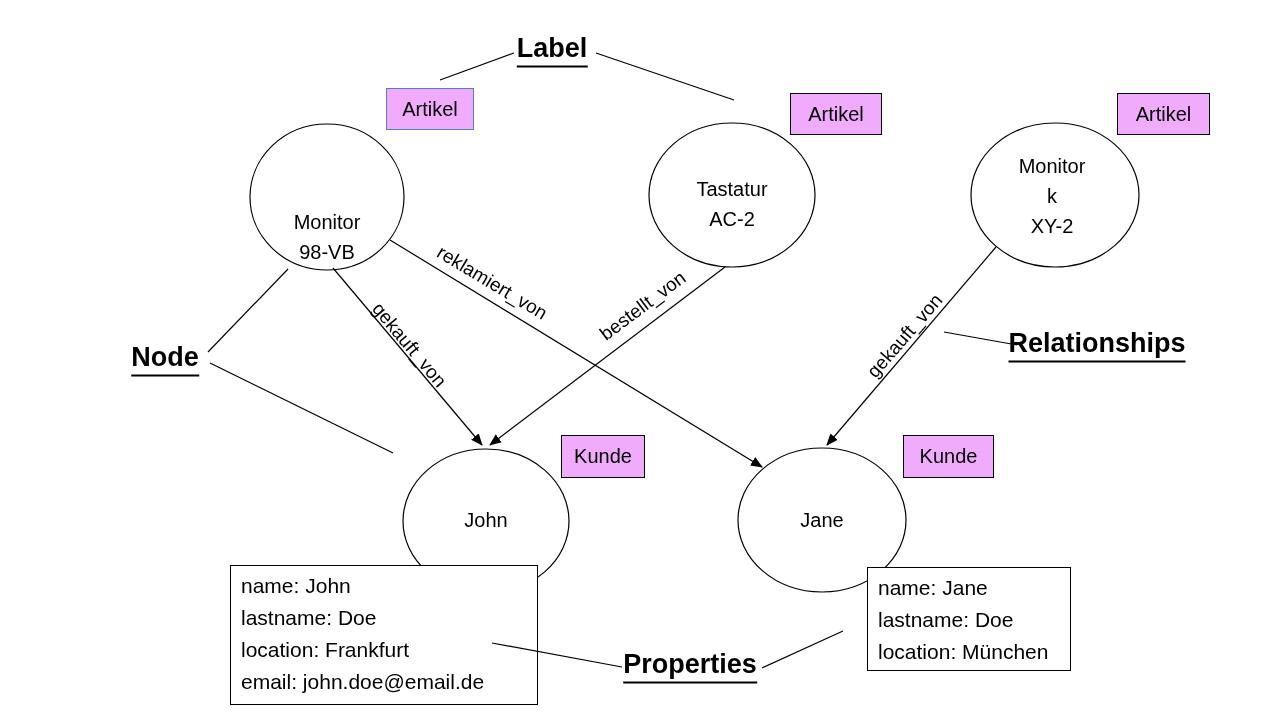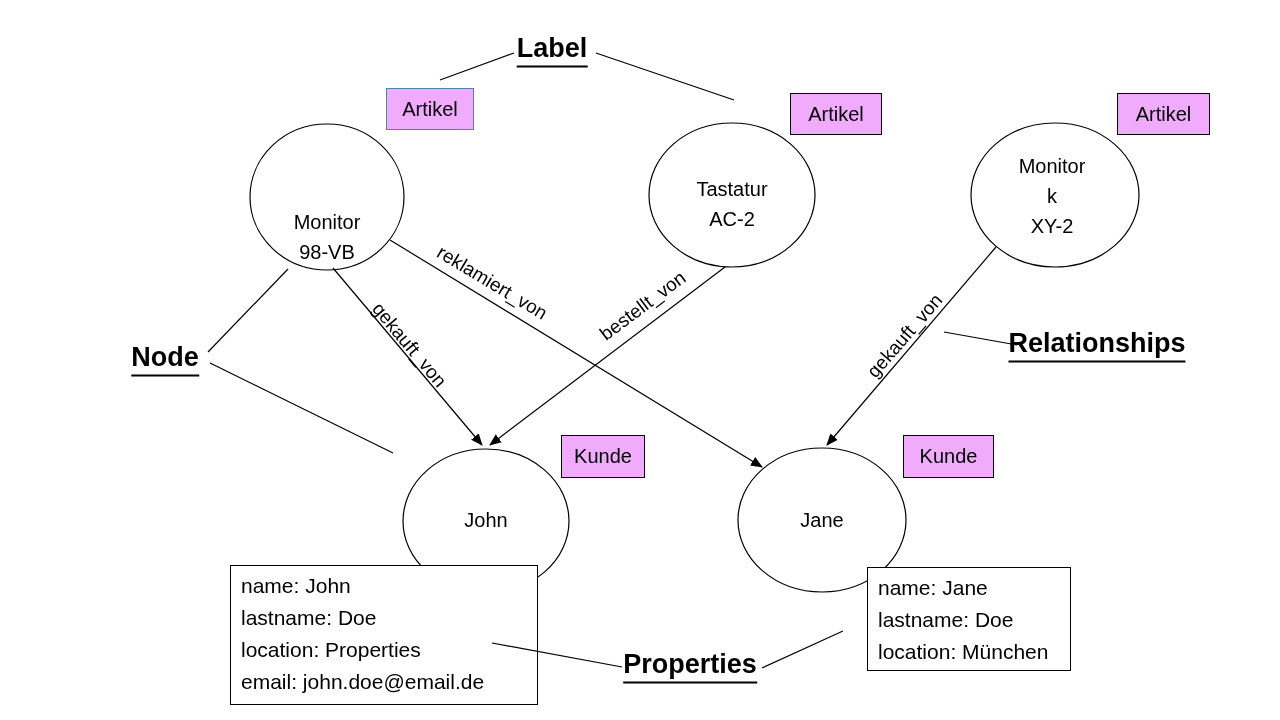--- a/index.html
+++ b/index.html
@@ -132,21 +132,21 @@
   <div class="anno" style="left:1097px; top:345px;">
     <span class="u">Relationships</span>
   </div>
   <div class="anno" style="left:690px; top:666px;">
     <span class="u">Properties</span>
   </div>
 
   <div class="props-box" style="left:230px; top:565px; width:308px; height:140px;">
     <div>name: John</div>
     <div>lastname: Doe</div>
-    <div>location: Properties</div>
+    <div>location: Frankfurt</div>
     <div>email: john.doe@email.de</div>
   </div>
   <div class="props-box" style="left:867px; top:567px; width:204px; height:104px;">
     <div>name: Jane</div>
     <div>lastname: Doe</div>
     <div>location: München</div>
   </div>
 
   <svg class="layer z3" width="1280" height="720" viewBox="0 0 1280 720">
     <defs>

